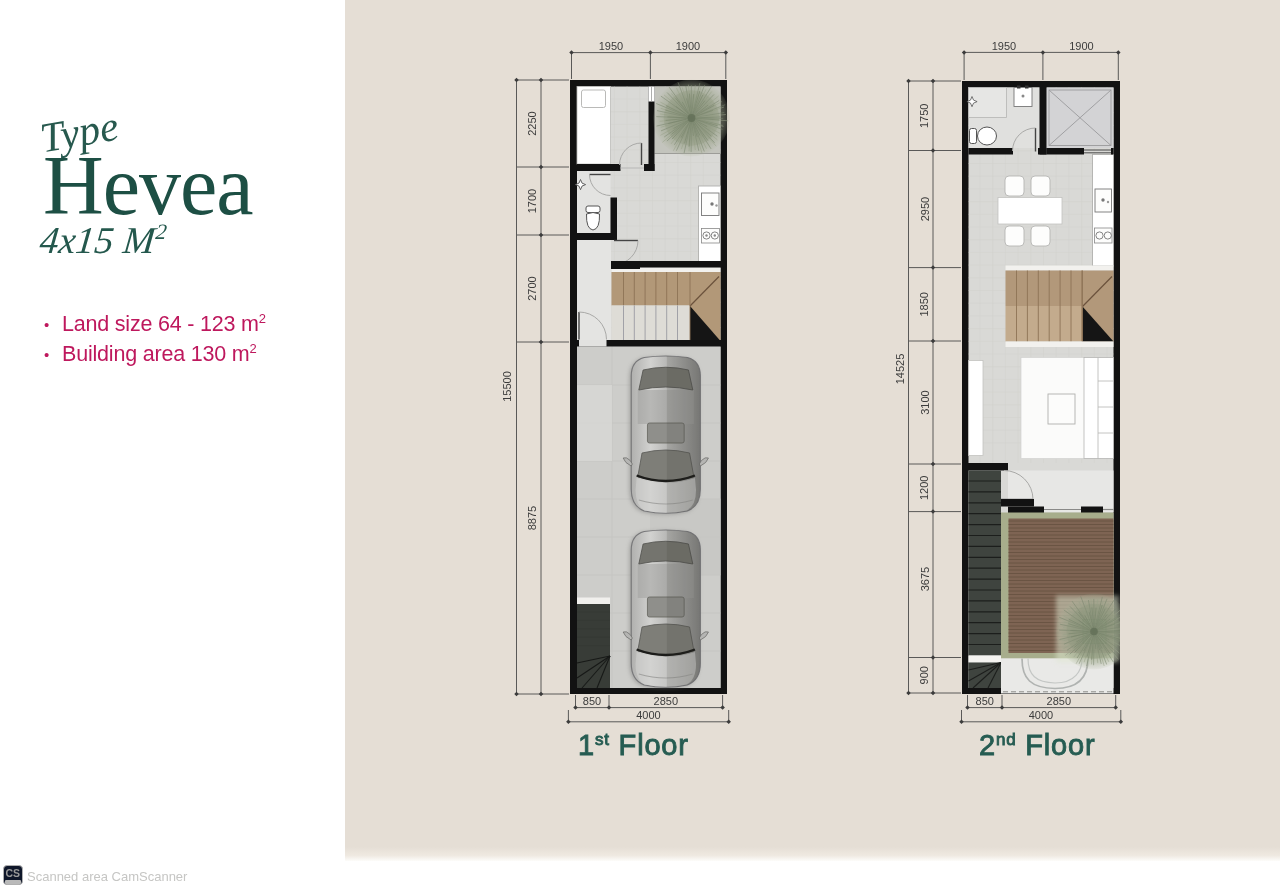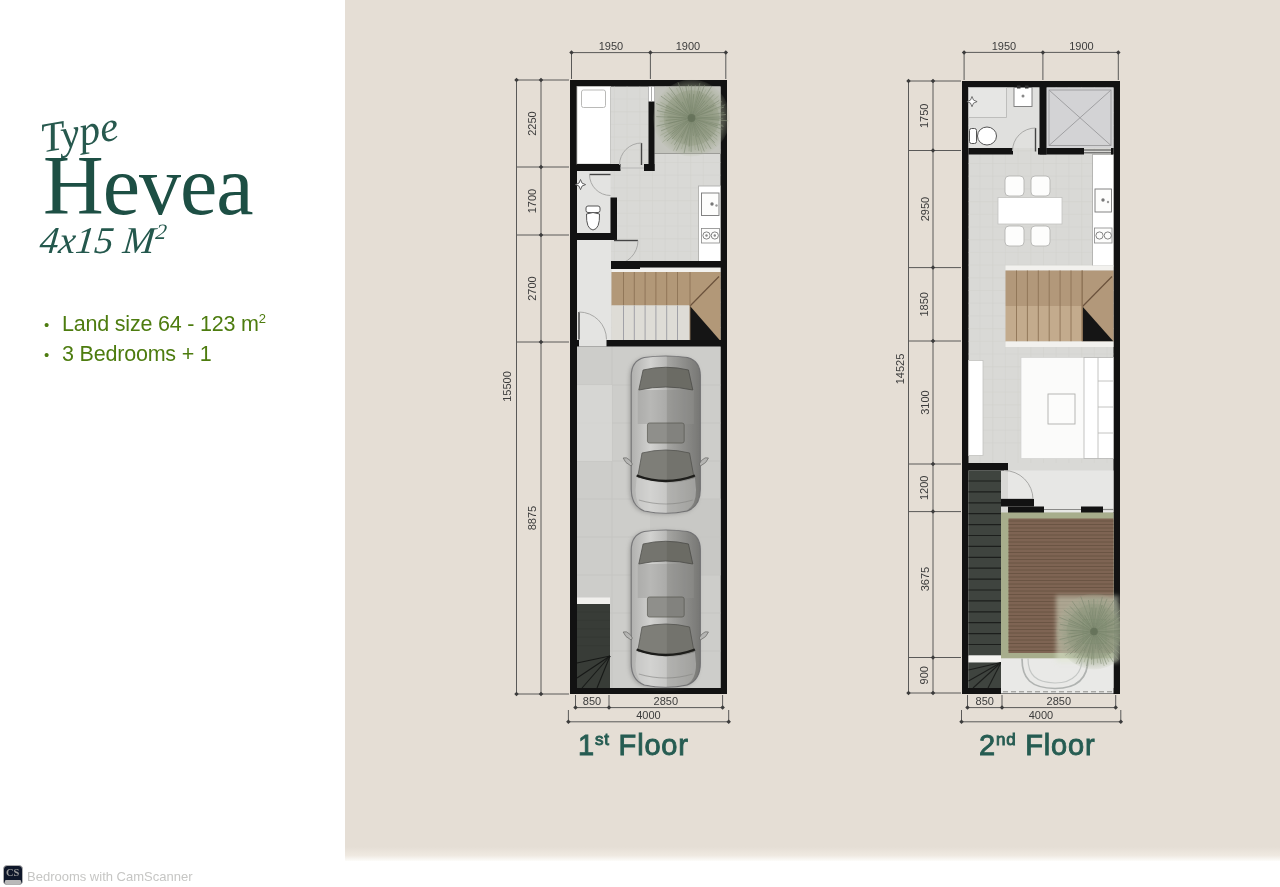--- a/index.html
+++ b/index.html
@@ -1,25 +1,25 @@
 <!DOCTYPE html>
 <html><head><meta charset="utf-8"><style>
 html,body{margin:0;padding:0;}
 body{width:1280px;height:887px;position:relative;background:#ffffff;overflow:hidden;font-family:"Liberation Sans",sans-serif;}
 .beige{position:absolute;left:345px;top:0;width:935px;height:861px;background:#e5ded5;}
 .beige:after{content:"";position:absolute;left:0;bottom:0;width:100%;height:14px;background:linear-gradient(#e5ded5,#efe9e1 60%,#fdfcfa);}
 .type{position:absolute;left:40px;top:108px;font-family:"Liberation Serif",serif;font-style:italic;font-size:42px;color:#27594e;transform:rotate(-10deg);}
 .hevea{position:absolute;left:43px;top:156px;font-family:"Liberation Serif",serif;font-size:84px;line-height:60px;color:#1d4f44;letter-spacing:-1px;}
 .sub{position:absolute;left:40px;top:222px;font-family:"Liberation Serif",serif;font-style:italic;font-size:38px;line-height:36px;color:#24584d;transform:skewX(-6deg);}
-.feat{position:absolute;left:44px;top:310px;color:#4d7c0f;font-size:21.5px;letter-spacing:-0.2px;}
+.feat{position:absolute;left:44px;top:310px;color:#be185d;font-size:21.5px;letter-spacing:-0.2px;}
 .feat div{height:29.9px;line-height:29.9px;white-space:nowrap;}
 .feat .b{display:inline-block;width:18px;font-size:15px;vertical-align:1px;}
 sup{font-size:13px;line-height:0;vertical-align:super;} .sub sup{font-size:22px;}
 .foot{position:absolute;left:0;top:861px;width:1280px;height:26px;background:#fff;}
-.cs{position:absolute;left:3px;top:3.5px;width:17.5px;height:18px;border:1.6px solid #b0b0b0;border-radius:4px;background:#0f172a;font-family:Liberation Serif, serif;}
+.cs{position:absolute;left:3px;top:3.5px;width:17.5px;height:18px;border:1.6px solid #b0b0b0;border-radius:4px;background:#0f172a;}
 .cs b{position:absolute;left:0;right:0;top:1px;text-align:center;font-size:10.5px;color:#9a9a9a;letter-spacing:0;}
 .cs i{position:absolute;left:1px;right:1px;bottom:0px;height:4px;background:#b9b9b9;border-radius:1px;}
 .scan{position:absolute;left:27px;top:8px;font-size:13px;color:#c6c6c4;}
 </style></head><body>
 <div class="beige"></div>
 <svg width="1280" height="887" viewBox="0 0 1280 887" style="position:absolute;left:0;top:0">
     <defs>
 <radialGradient id="treeGrad">
         <stop offset="0%" stop-color="#7d8871" stop-opacity="0.9"></stop>
         <stop offset="55%" stop-color="#8e987f" stop-opacity="0.75"></stop>
@@ -674,20 +674,20 @@
     <rect x="959.9" y="720.1999999999999" width="3.2" height="3.2" fill="#3c3c3c" transform="rotate(45 961.5 721.8)"></rect>
     <rect x="1119.2" y="720.1999999999999" width="3.2" height="3.2" fill="#3c3c3c" transform="rotate(45 1120.8 721.8)"></rect>
     <text x="1041" y="719" text-anchor="middle" class="dim">4000</text>
     <text x="979" y="755" class="flab">2<tspan font-size="17" dy="-10">nd</tspan><tspan font-size="29" dy="10"> Floor</tspan></text>
   </svg>
 <div class="type">Type</div>
 <div class="hevea">Hevea</div>
 <div class="sub">4x15 M<sup>2</sup></div>
 <div class="feat">
 <div><span class="b">•</span>Land size 64 - 123 m<sup>2</sup></div>
-<div><span class="b">•</span>3 Bedrooms + 1</div>
+<div><span class="b">•</span>Building area 130 m<sup>2</sup></div>
 </div>
 <div class="foot">
     <div class="cs">
       <b>CS</b>
       <i></i>
     </div>
-    <div class="scan">Bedrooms with CamScanner</div>
+    <div class="scan">Scanned area CamScanner</div>
   </div>
 </body></html>

